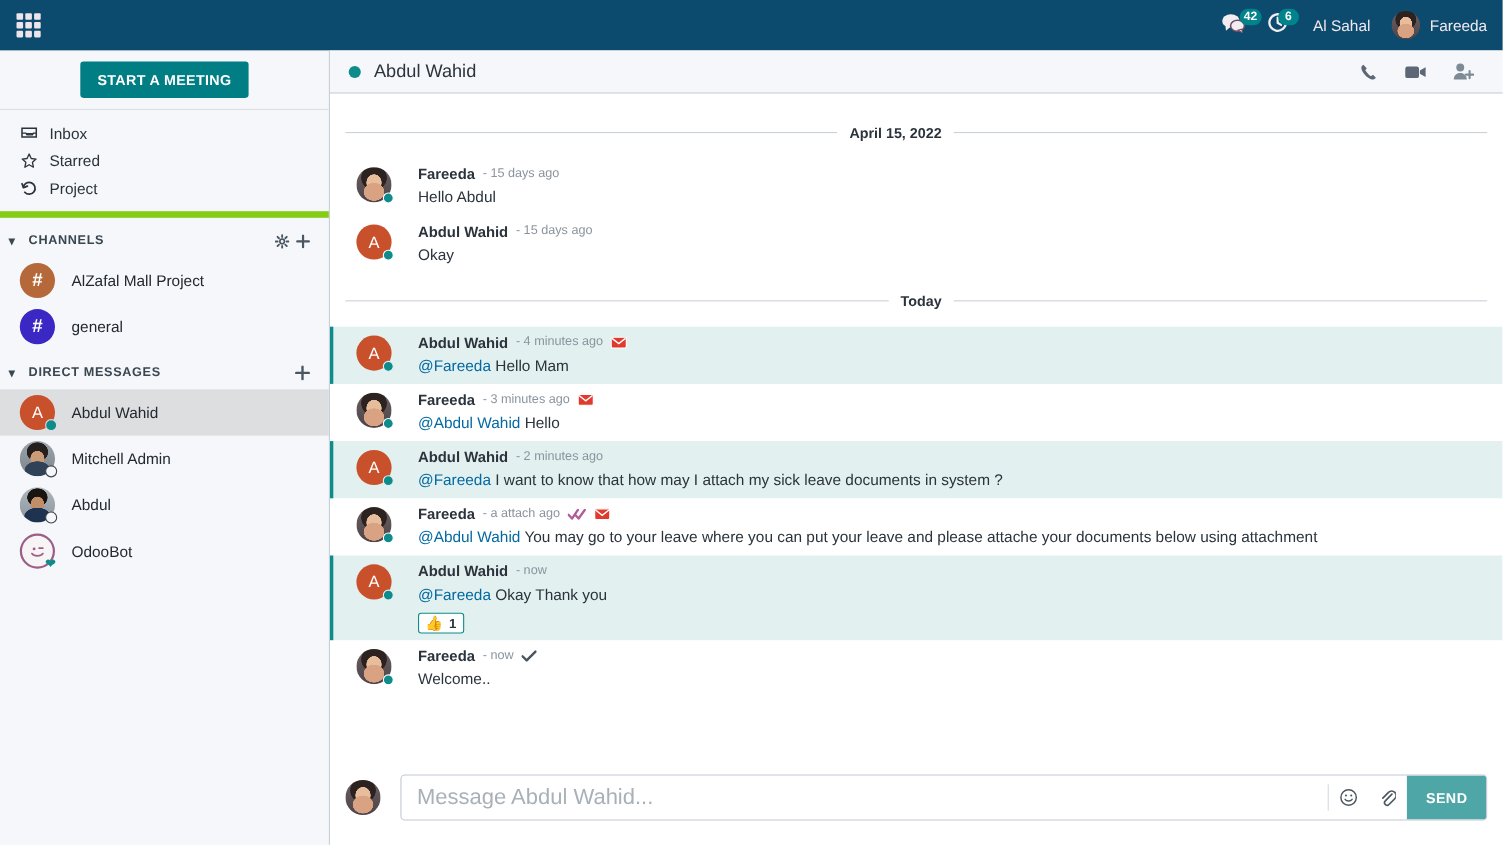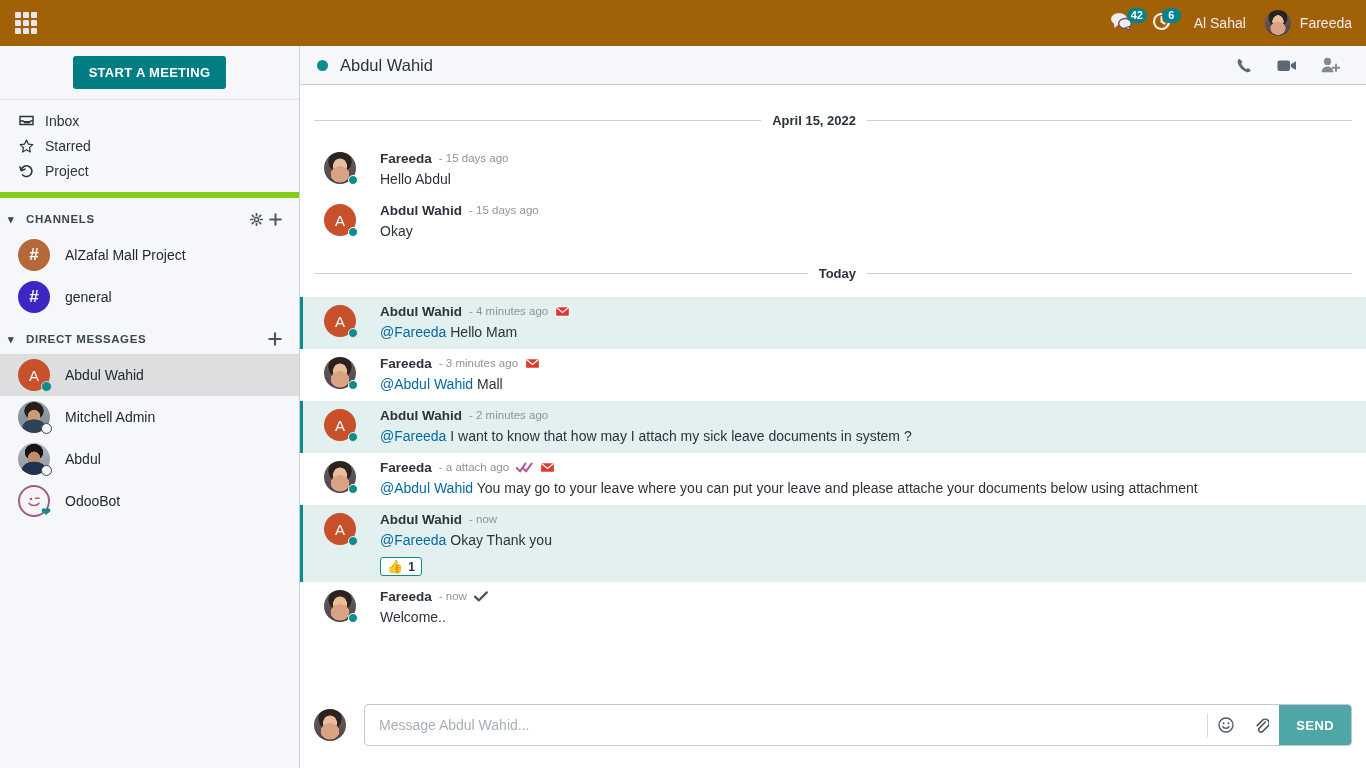--- a/index.html
+++ b/index.html
@@ -8,21 +8,21 @@
     font-family: "Liberation Sans", sans-serif;
     background: #ffffff;
     overflow: hidden;
     -webkit-font-smoothing: antialiased;
   }
 
   
   .topbar {
     position: absolute; top: 0; left: 0;
     width: 1366px; height: 46px;
-    background: #a16207;
+    background: #0c4a6e;
     display: flex; align-items: center;
     color: #F2EDF0;
   }
   .apps-grid {
     margin-left: 13px;
     width: 26px; height: 26px;
     display: grid;
     grid-template-columns: repeat(3, 6px);
     grid-template-rows: repeat(3, 6px);
     gap: 2px;
@@ -229,21 +229,21 @@
     flex: 1;
     height: 42px;
     border: 1px solid #C2C8CF;
     border-radius: 4px;
     background: #fff;
     display: flex; align-items: center;
     overflow: hidden;
   }
   .comp-input {
     flex: 1; border: none; outline: none;
-    font-size: 14px; color: #2B333C;
+    font-size: 20px; color: #2B333C;
     padding: 0 14px;
     background: transparent;
     font-family: "Liberation Sans", sans-serif;
     height: 40px;
   }
   .comp-input::placeholder { color: #A8B0B8; }
   .comp-div { width: 1px; height: 24px; background: #D6DBE0; }
   .comp-ic { color: #4A5560; padding: 0 10px; cursor: pointer; display:inline-flex; align-items:center; }
   .btn-send {
     background: #4FA6A6; color: #fff;
@@ -518,21 +518,21 @@
           <div class="m-head">
             <span class="m-name">Fareeda</span>
             <span class="m-time">- 3 minutes ago</span>
             <span class="env">
               <svg width="15" height="11" viewBox="0 0 15 11">
                 <rect x="0.6" y="0.6" width="13.8" height="9.8" rx="1.4" fill="#E03A2F" stroke="#fff" stroke-width="1.1"></rect>
                 <path d="M1.4 1.6 L7.5 6.4 L13.6 1.6" fill="none" stroke="#fff" stroke-width="1.3"></path>
               </svg>
             </span>
           </div>
-          <div class="m-text"><span class="mention">@Abdul Wahid</span> <span>Mall</span></div>
+          <div class="m-text"><span class="mention">@Abdul Wahid</span> <span>Hello</span></div>
         </div>
       </div>
 
       <div class="msg hl">
         <div class="m-av">
           <span class="av orange">A</span>
           <span class="m-dot"></span>
         </div>
         <div class="m-body">
           <div class="m-head">

